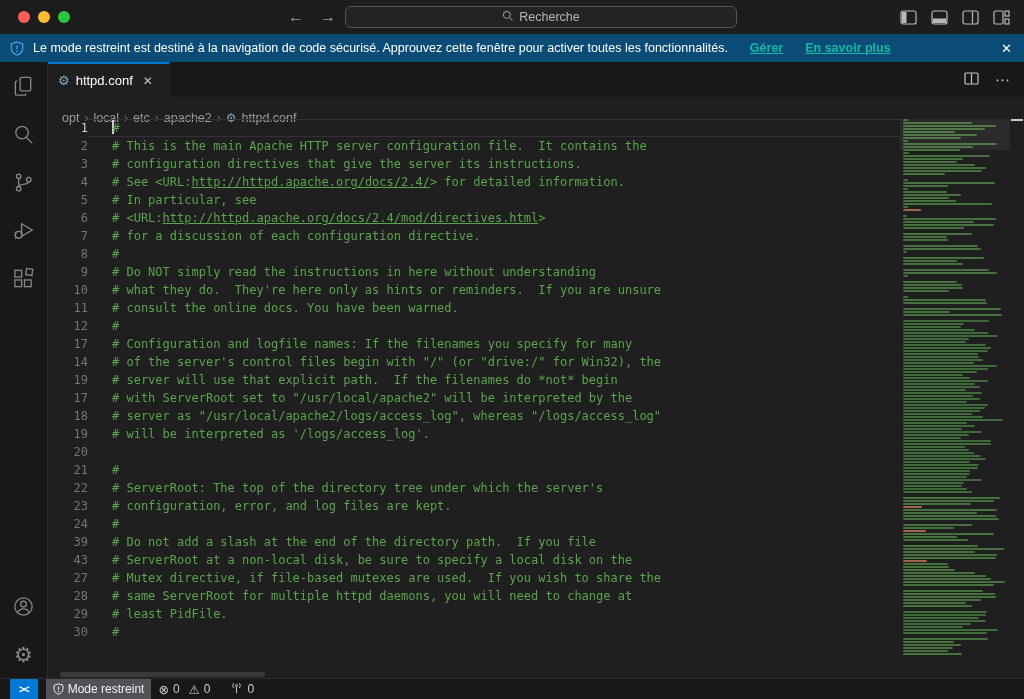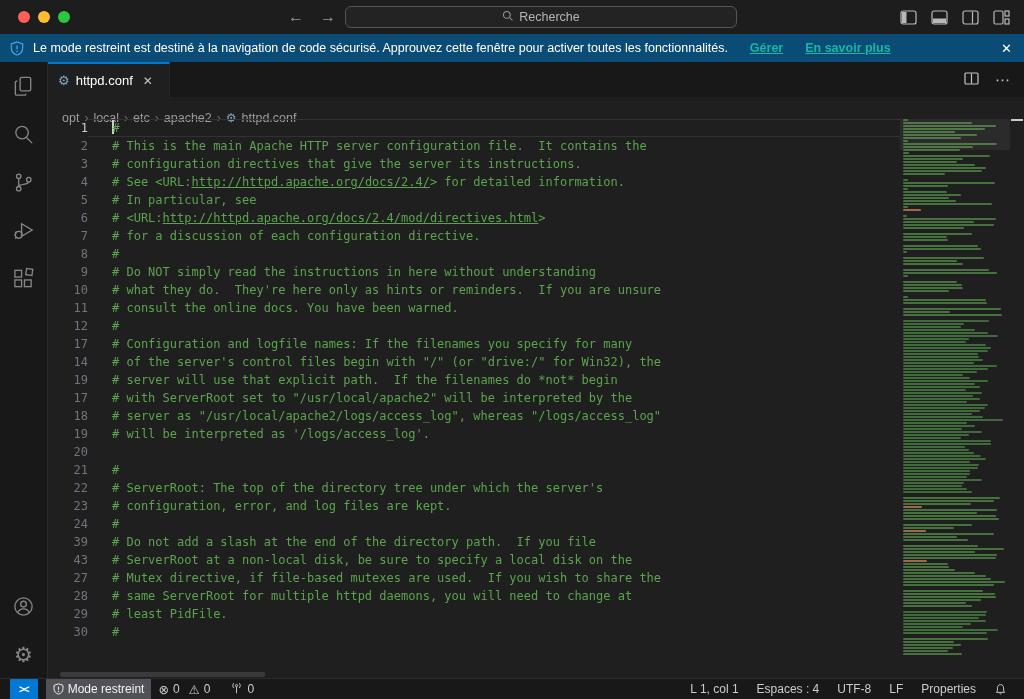--- a/index.html
+++ b/index.html
@@ -489,26 +489,13 @@
     <span>
       <svg width="13" height="12" viewBox="0 0 16 15" fill="none" stroke="#cccccc" stroke-width="1.2">
           <line x1="8" y1="6" x2="8" y2="14"></line>
           <circle cx="8" cy="4.5" r="1.4"></circle>
           <path d="M4.5 1.5 C3 3 3 6 4.5 7.5"></path>
           <path d="M11.5 1.5 C13 3 13 6 11.5 7.5"></path>
         </svg>
     </span>
     <span>0</span>
   </div>
-  <div class="sb-right">
-    <div class="sb-item">L 1, col 1</div>
-    <div class="sb-item">Espaces : 4</div>
-    <div class="sb-item">UTF-8</div>
-    <div class="sb-item">LF</div>
-    <div class="sb-item">Properties</div>
-    <div class="sb-item">
-      <svg width="13" height="13" viewBox="0 0 16 16" fill="none" stroke="#cccccc" stroke-width="1.2">
-          <path d="M8 2 C5.5 2 4.2 3.8 4.2 6 V9.5 L3 11.5 H13 L11.8 9.5 V6 C11.8 3.8 10.5 2 8 2 Z"></path>
-          <path d="M6.8 13 C7 13.8 9 13.8 9.2 13"></path>
-        </svg>
-    </div>
-  </div>
 </div>
 
 </body></html>

